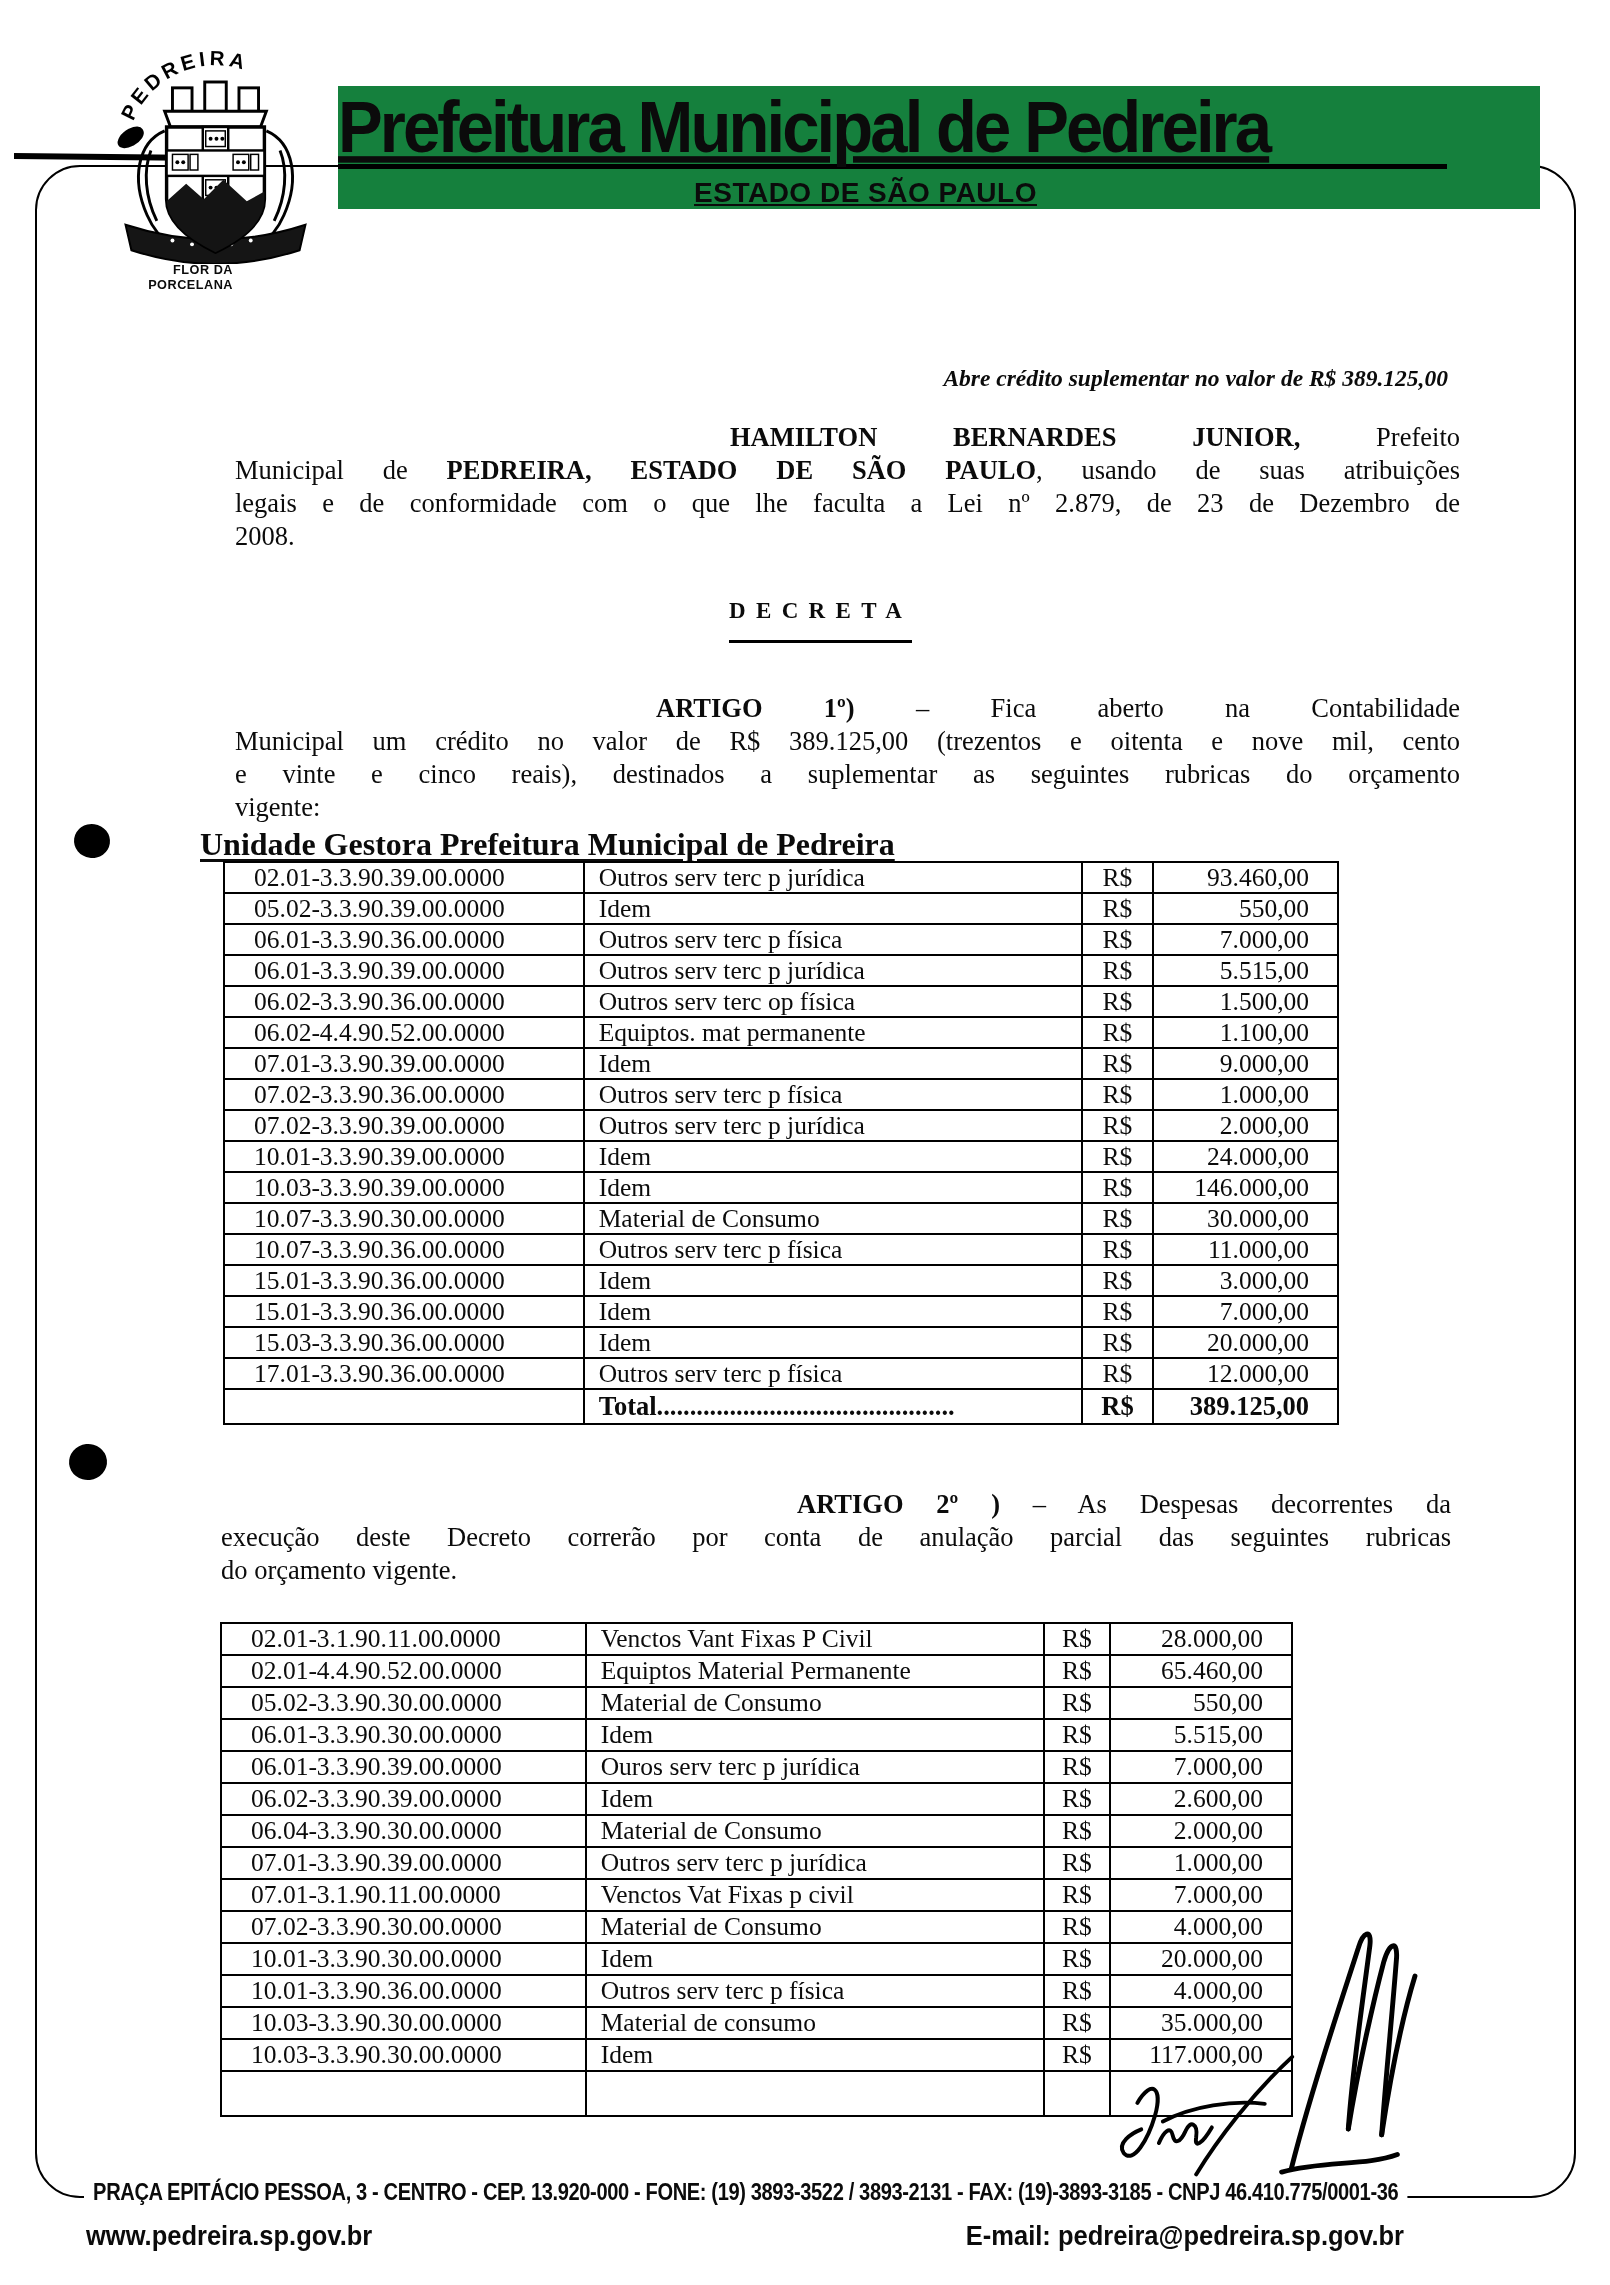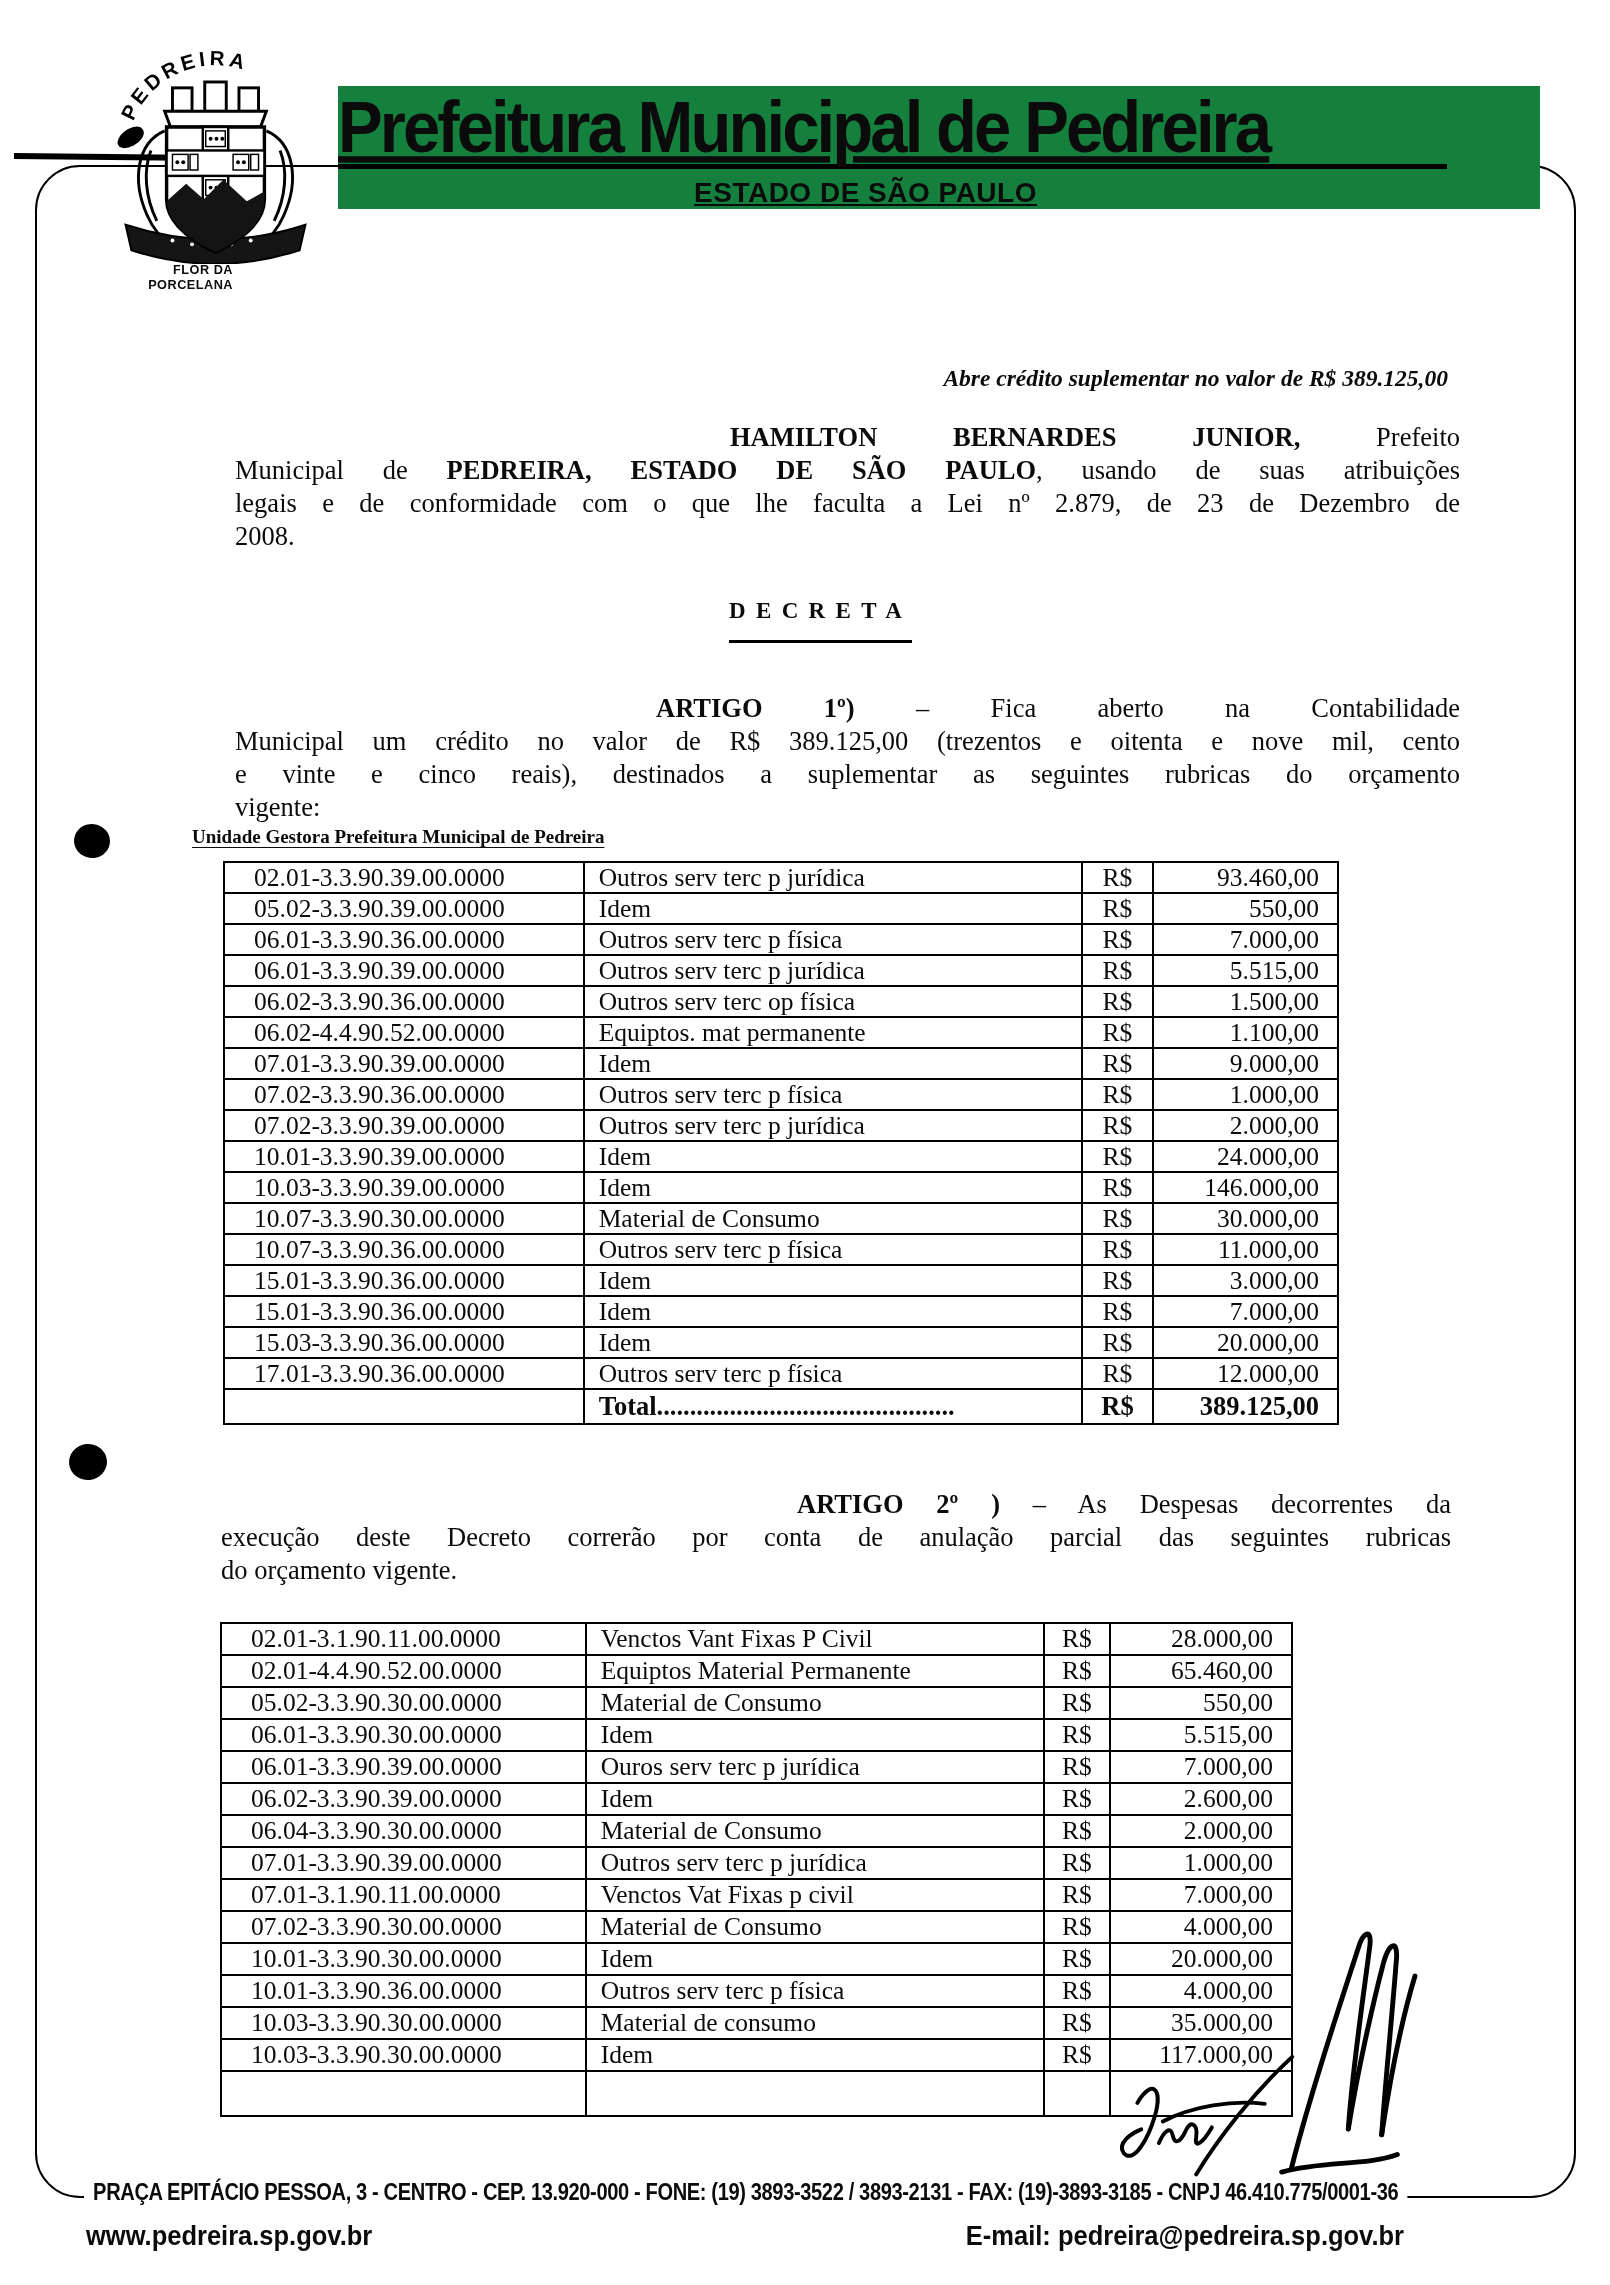--- a/index.html
+++ b/index.html
@@ -42,33 +42,33 @@
   .b{font-weight:bold;}
   .preamble{top:421px;}
   .ind-pre{margin-left:495px;}
   .decreta{position:absolute;left:729px;top:598px;font-size:23px;font-weight:bold;
            letter-spacing:.45em;border-bottom:3.9px solid #000;padding-bottom:16px;z-index:2;}
   .artigo1{top:692px;}
   .ind-a1{margin-left:421px;}
   .artigo2{top:1488px;left:221px;width:1230px;}
   .ind-a2{margin-left:576px;}
   
-  .t1-title{position:absolute;left:192px;top:826px;font-size:19px;font-weight:bold;
+  .t1-title{position:absolute;left:200px;top:826px;font-size:32px;font-weight:bold;
             text-decoration:underline;text-underline-offset:3.9px;z-index:2;}
   table.tbl{position:absolute;border-collapse:collapse;z-index:2;table-layout:fixed;}
   .tbl td{border:2px solid #000;font-size:25.5px;line-height:1;padding:0;overflow:hidden;
           white-space:nowrap;}
   .tbl1{left:223px;top:861px;width:1113px;}
   .tbl1 tbody td{height:29px;}
   .tbl2{left:220px;top:1622px;width:1070px;}
   .tbl2 tbody td{height:30px;}
   td.code{padding-left:29px;}
   td.desc{padding-left:13.7px;}
   td.cur{text-align:center;}
-  td.val{text-align:right;padding-right:18px;}
+  td.val{text-align:right;padding-right:28px;}
   .tbl1 col.c1{width:360px;} .tbl1 col.c2{width:498px;} .tbl1 col.c3{width:71px;} .tbl1 col.c4{width:185px;}
   .tbl2 col.c1{width:365px;} .tbl2 col.c2{width:458px;} .tbl2 col.c3{width:66px;} .tbl2 col.c4{width:182px;}
   .total-row td{height:33px;font-weight:bold;font-size:26.5px;}
   .empty-row td{height:43px;}
   
   .sig{position:absolute;z-index:6;}
   .sig1{left:1098px;top:2049px;width:211px;height:147px;}
   .sig2{left:1264px;top:1921px;width:201px;height:260px;}
   
   .footer1{position:absolute;left:84px;top:2178px;z-index:2;background:#fff;padding:0 9.8px;

